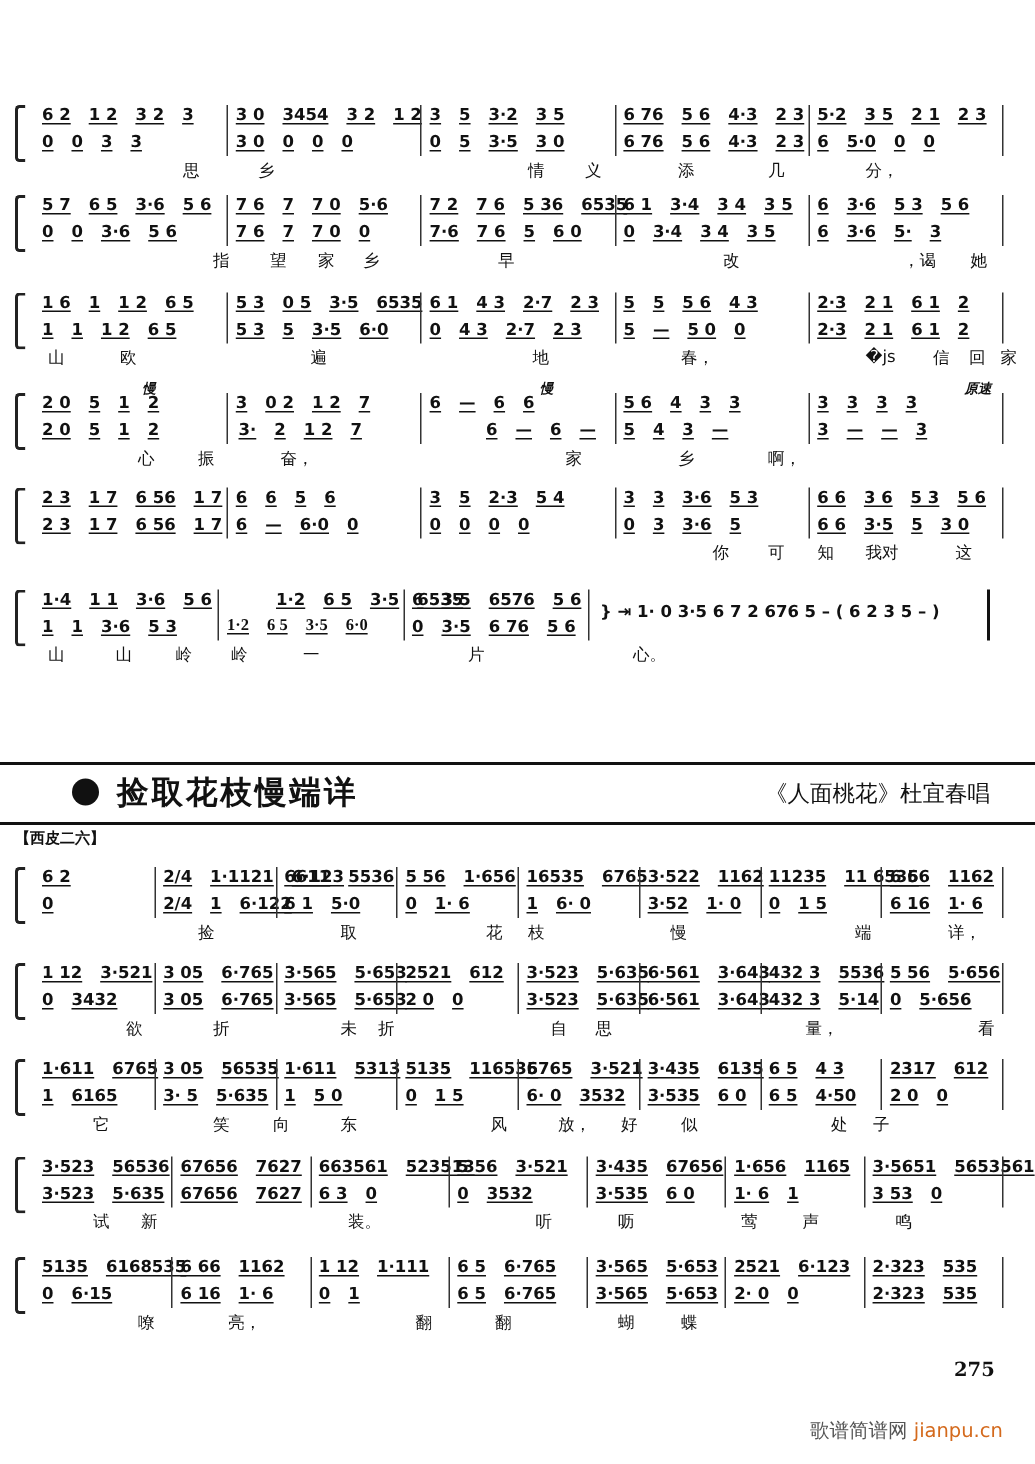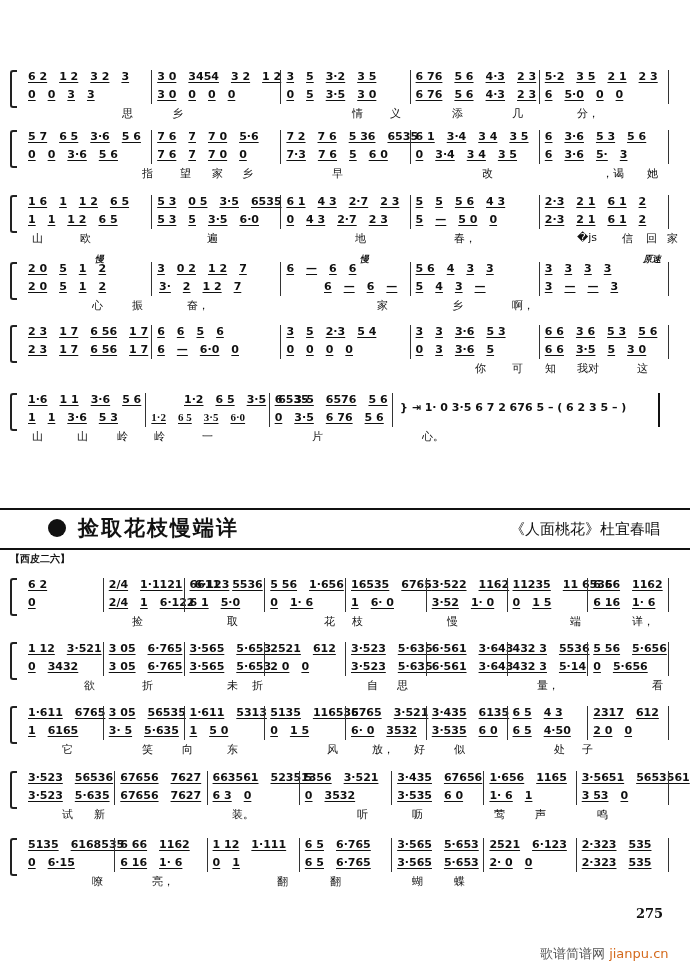--- a/index.html
+++ b/index.html
@@ -63,21 +63,21 @@
       <div class="row" style="top: 0px;">
         <div class="cell" style="left: 6px; width: 119.2px;"><span>5 7</span><span>6 5</span><span>3·6</span><span>5 6</span></div>
         <div class="cell" style="left: 135.2px; width: 119.2px;"><span>7 6</span><span>7</span><span>7 0</span><span>5·6</span></div>
         <div class="cell" style="left: 264.4px; width: 119.2px;"><span>7 2</span><span>7 6</span><span>5 36</span><span>6535</span></div>
         <div class="cell" style="left: 393.6px; width: 119.2px;"><span>6 1</span><span>3·4</span><span>3 4</span><span>3 5</span></div>
         <div class="cell" style="left: 522.8px; width: 119.2px;"><span>6</span><span>3·6</span><span>5 3</span><span>5 6</span></div>
       </div>
       <div class="row" style="top: 18px;">
         <div class="cell" style="left: 6px; width: 119.2px;"><span>0</span><span>0</span><span>3·6</span><span>5 6</span></div>
         <div class="cell" style="left: 135.2px; width: 119.2px;"><span>7 6</span><span>7</span><span>7 0</span><span>0</span></div>
-        <div class="cell" style="left: 264.4px; width: 119.2px;"><span>7·3</span><span>7 6</span><span>5</span><span>6 0</span></div>
+        <div class="cell" style="left: 264.4px; width: 119.2px;"><span>7·6</span><span>7 6</span><span>5</span><span>6 0</span></div>
         <div class="cell" style="left: 393.6px; width: 119.2px;"><span>0</span><span>3·4</span><span>3 4</span><span>3 5</span></div>
         <div class="cell" style="left: 522.8px; width: 119.2px;"><span>6</span><span>3·6</span><span>5·</span><span>3</span></div>
       </div>
       <div class="vline" style="left: 151.2px; top: 0px; height: 34px;"></div>
       <div class="vline" style="left: 280.4px; top: 0px; height: 34px;"></div>
       <div class="vline" style="left: 409.6px; top: 0px; height: 34px;"></div>
       <div class="vline" style="left: 538.8px; top: 0px; height: 34px;"></div>
       <div class="vline" style="left: 668px; top: 0px; height: 34px;"></div>
       <div class="lyr" style="top: 36px;">
         <span style="left: 120px;">指</span>
@@ -181,21 +181,21 @@
         <span style="left: 453px;">你</span>
         <span style="left: 490px;">可</span>
         <span style="left: 523px;">知</span>
         <span style="left: 555px;">我对</span>
         <span style="left: 615px;">这</span>
       </div>
     </div>
     <div class="system" style="top: 393px; height: 50px;">
       <div class="brace" style="top: 0px; height: 34px;"></div>
       <div class="row" style="top: 0px;">
-        <div class="cell" style="left: 6px; width: 113.333px;"><span>1·6</span><span>1 1</span><span>3·6</span><span>5 6</span></div>
+        <div class="cell" style="left: 6px; width: 113.333px;"><span>1·4</span><span>1 1</span><span>3·6</span><span>5 6</span></div>
         <div class="cell" style="left: 126px; width: 113.333px; margin-left: 36px;"><span>1·2</span><span>6 5</span><span>3·5</span><span>6535</span></div>
         <div class="cell" style="left: 252.667px; width: 113.333px;"><span>6</span><span>3·5</span><span>6576</span><span>5 6</span></div>
       </div>
       <div class="row" style="top: 18px;">
         <div class="cell" style="left: 6px; width: 113.333px;"><span>1</span><span>1</span><span>3·6</span><span>5 3</span></div>
         <div class="cell" style="left: 129.333px; width: 113.333px; font-family: Liberation Serif, serif;"><span>1·2</span><span>6 5</span><span>3·5</span><span>6·0</span></div>
         <div class="cell" style="left: 252.667px; width: 113.333px;"><span>0</span><span>3·5</span><span>6 76</span><span>5 6</span></div>
       </div>
       <div class="vline" style="left: 145.333px; top: 0px; height: 34px;"></div>
       <div class="vline" style="left: 268.667px; top: 0px; height: 34px;"></div>

